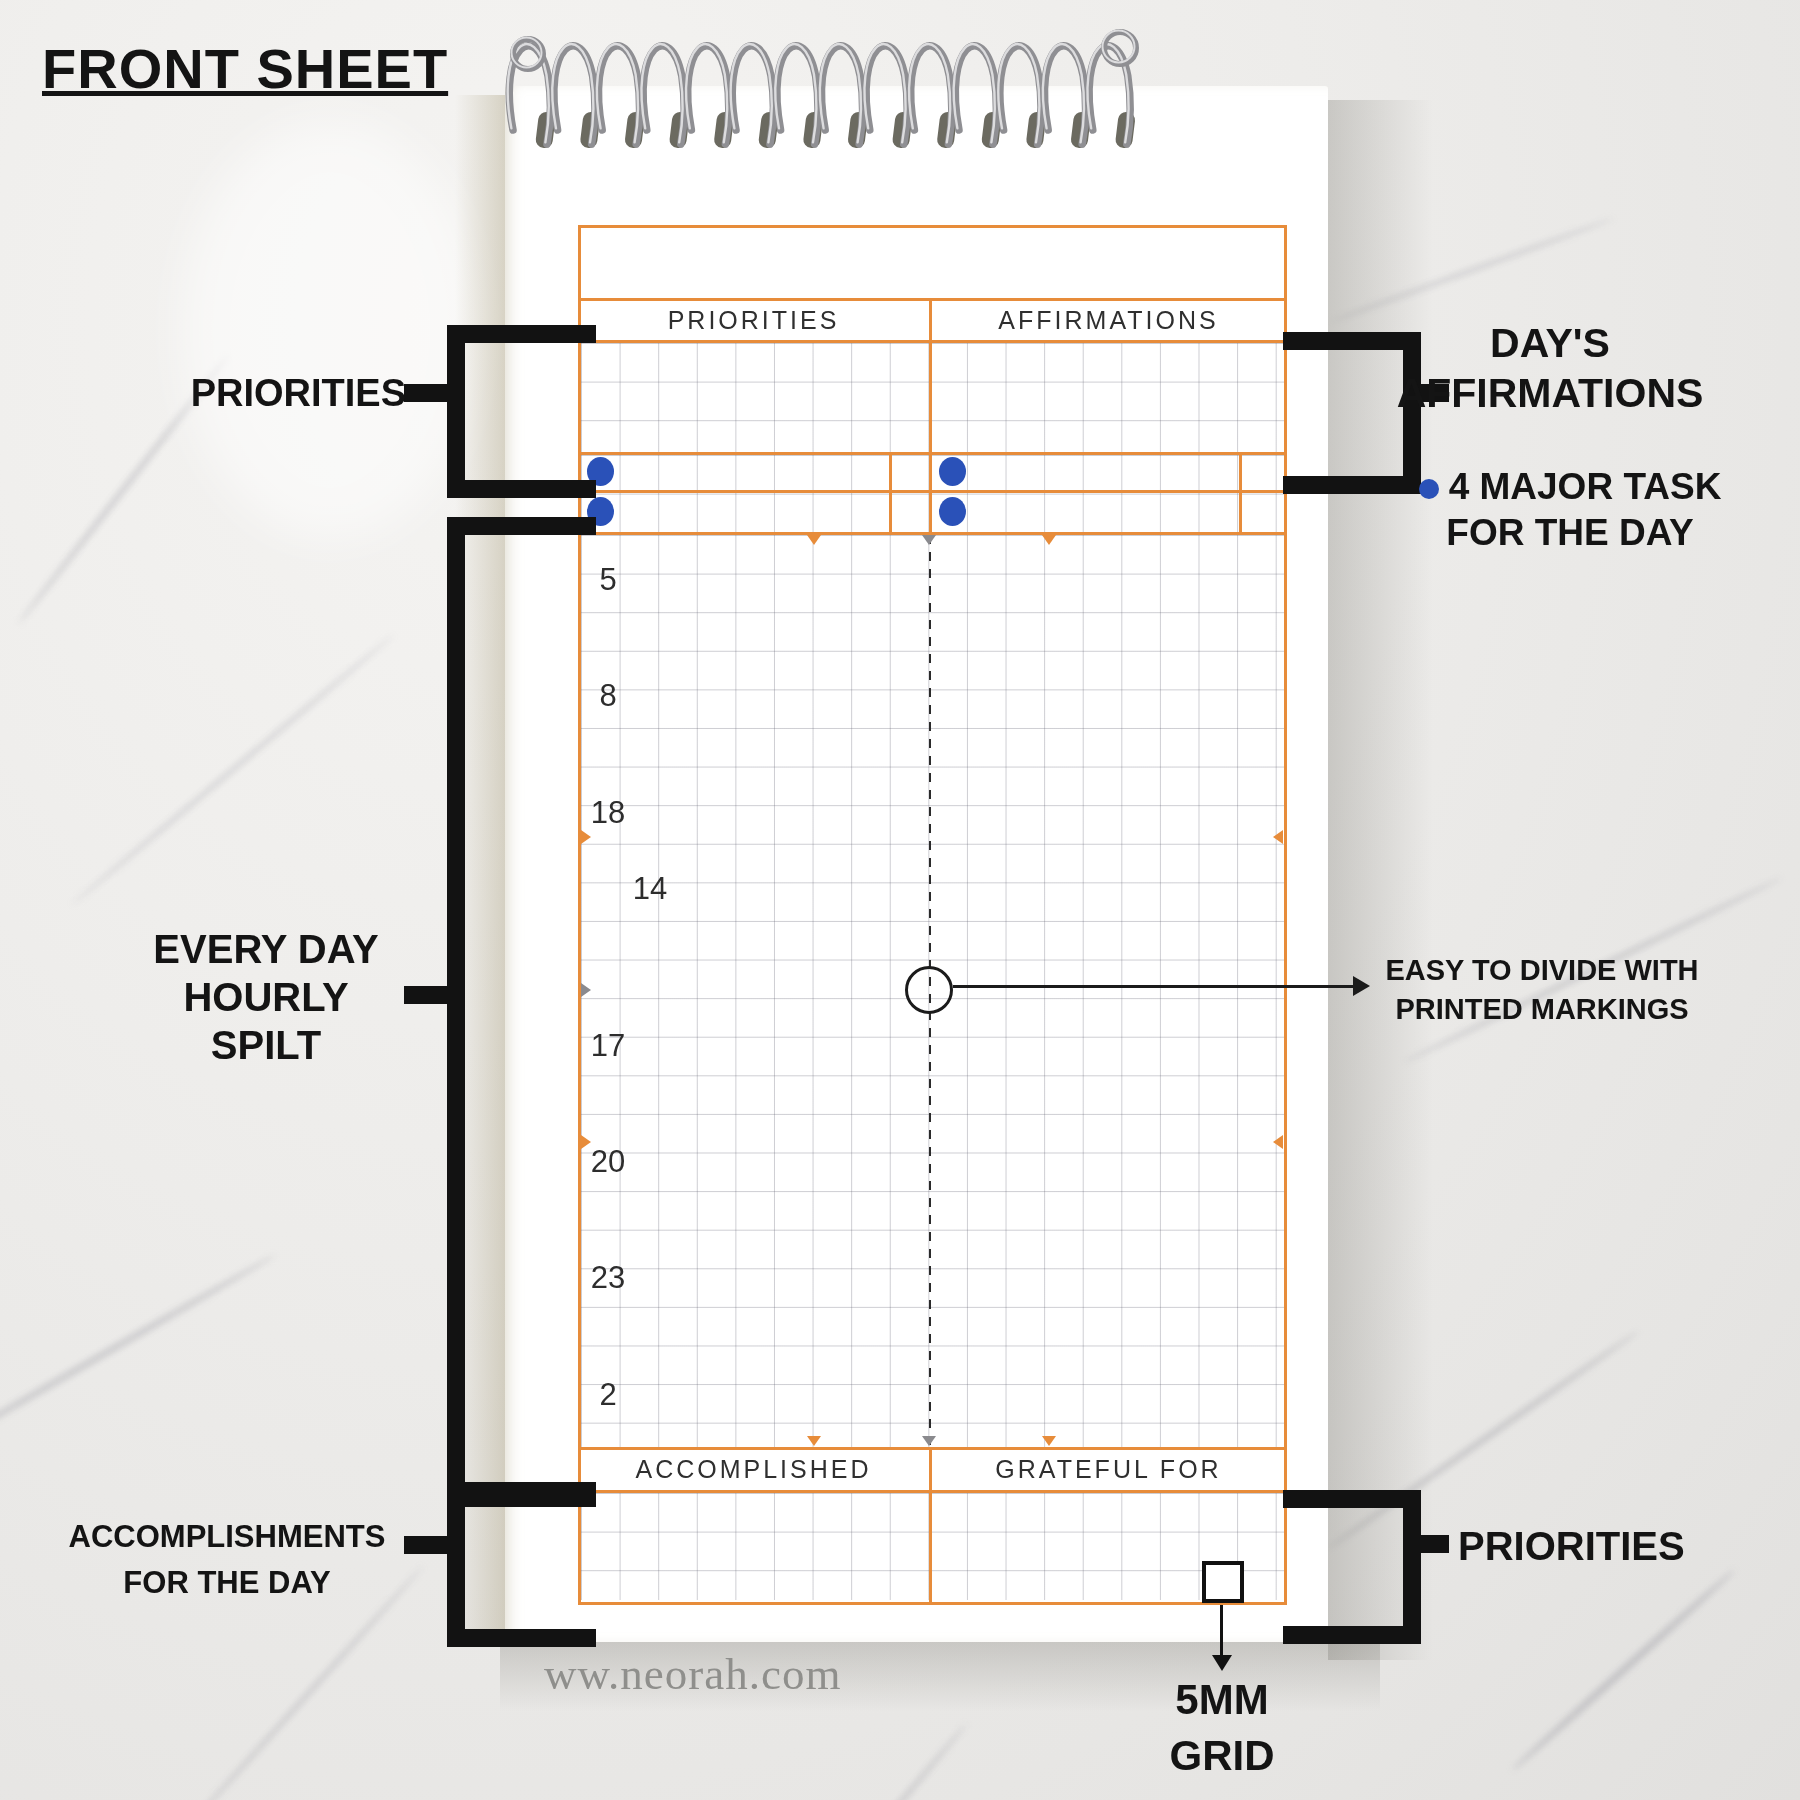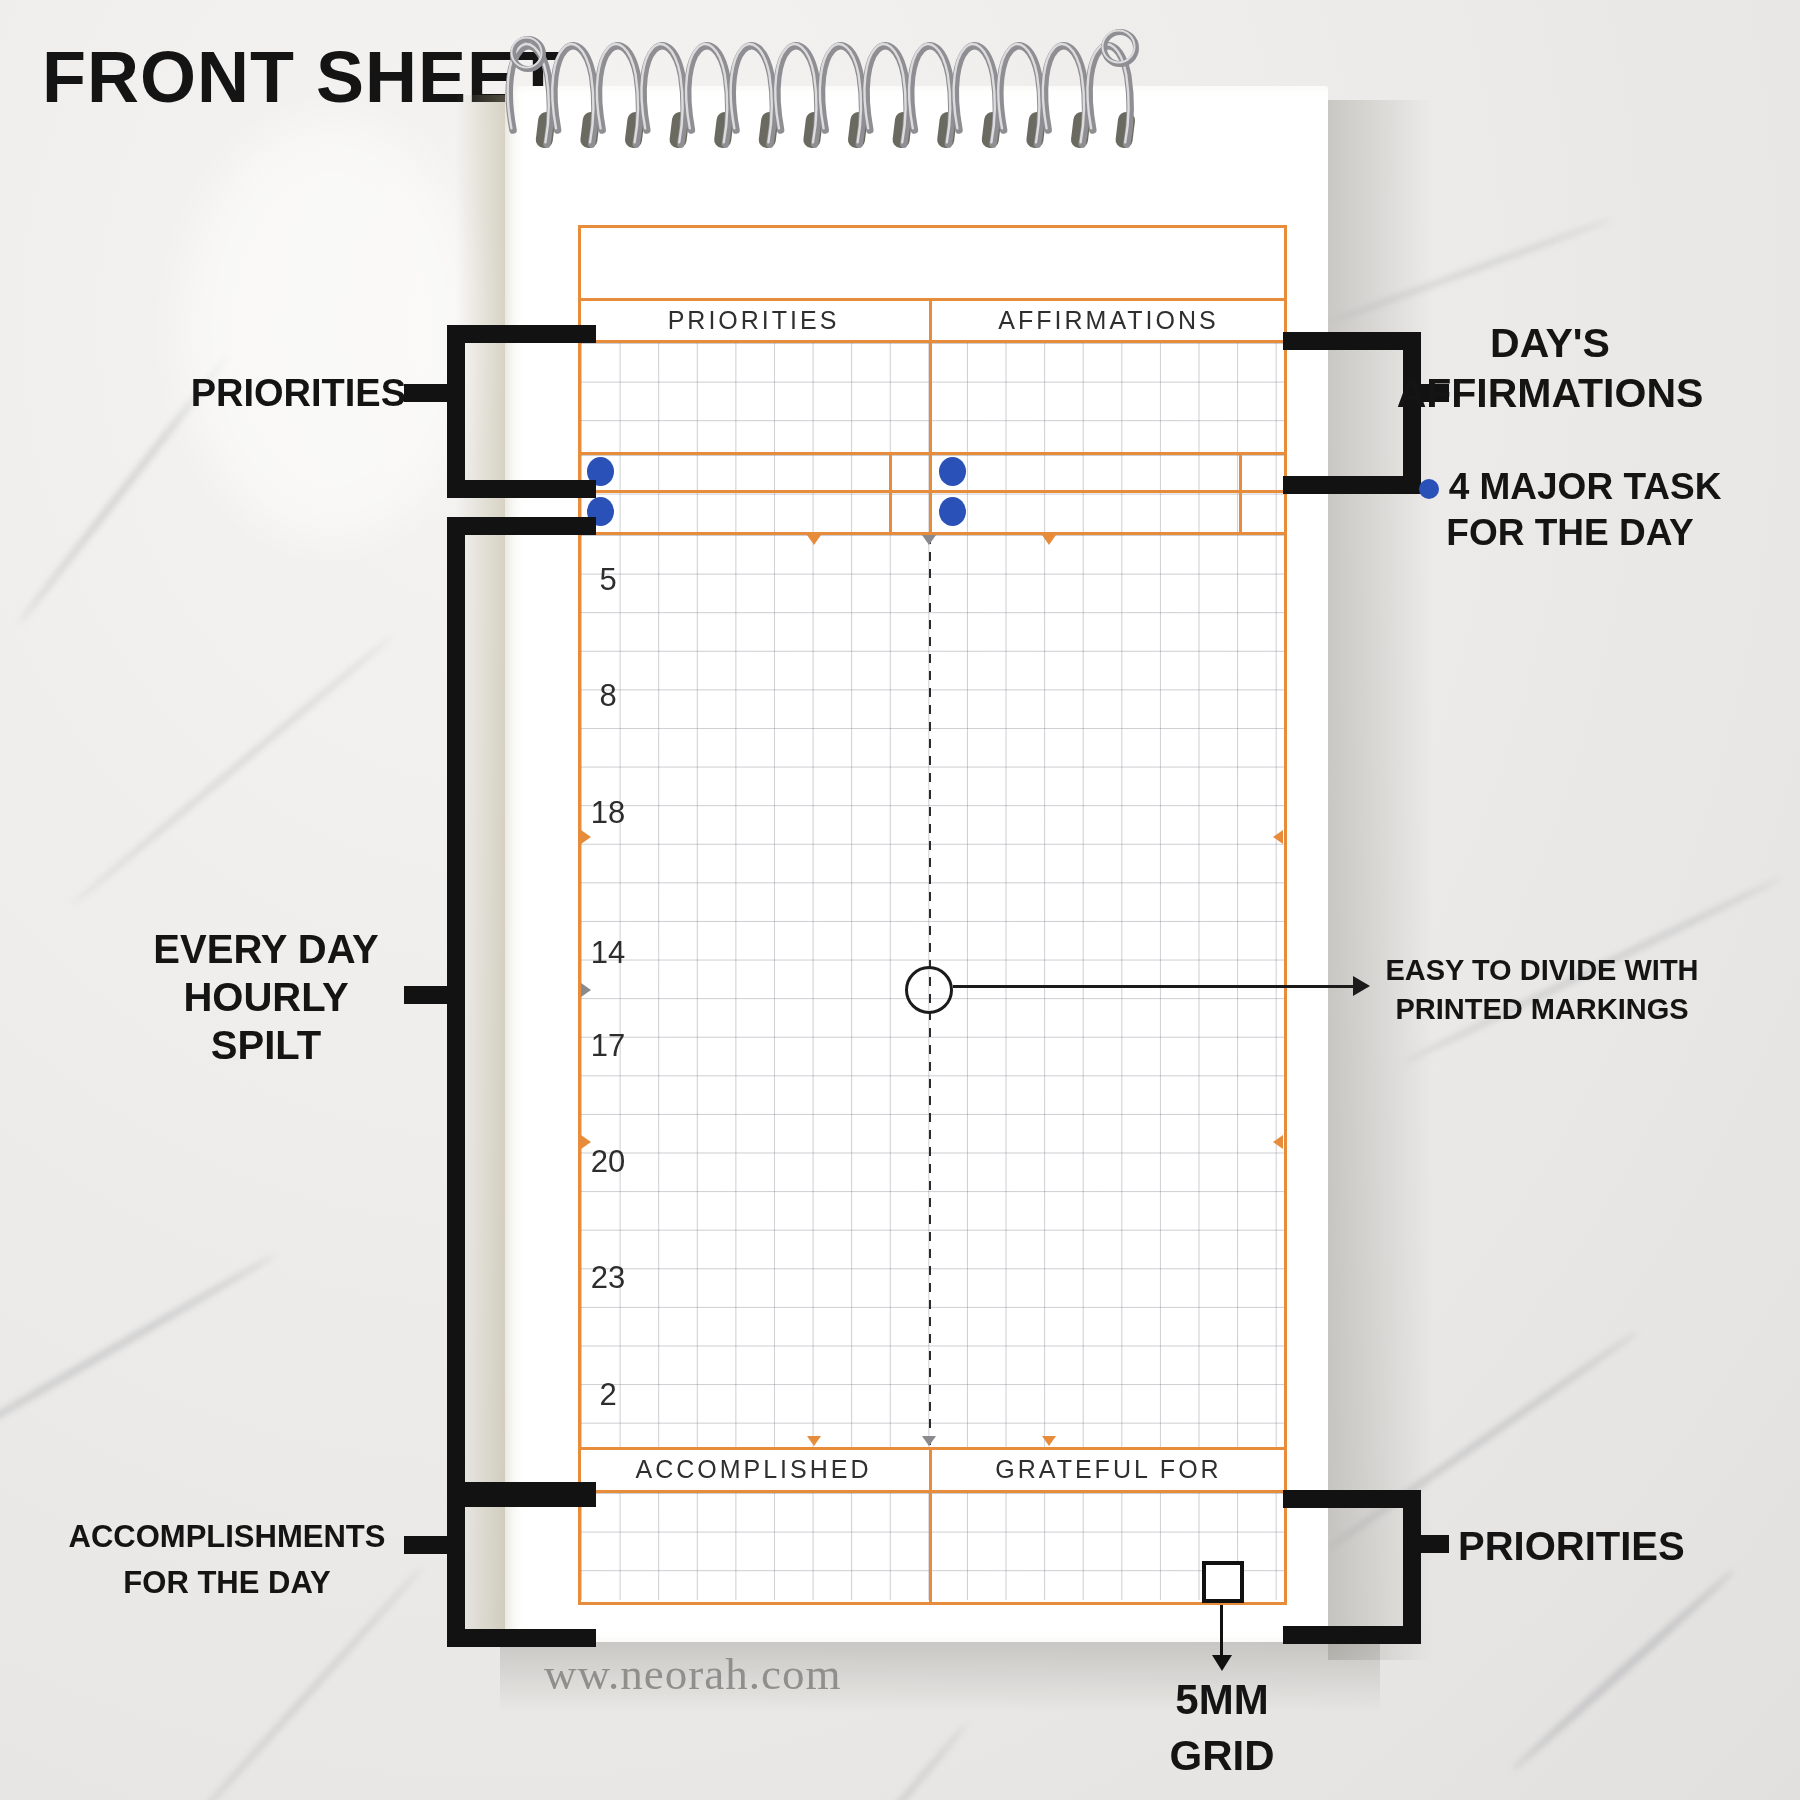--- a/index.html
+++ b/index.html
@@ -42,21 +42,21 @@
     <div class="vein" style="left:300px;top:1520px;width:5px;height:360px;background:rgba(140,140,150,.30);transform:rotate(42deg);"></div>
     <div class="vein" style="left:1470px;top:120px;width:5px;height:300px;background:rgba(150,150,158,.30);transform:rotate(70deg);"></div>
     <div class="vein" style="left:1590px;top:760px;width:6px;height:420px;background:rgba(150,150,158,.33);transform:rotate(64deg);"></div>
     <div class="vein" style="left:1480px;top:1250px;width:6px;height:380px;background:rgba(140,140,150,.35);transform:rotate(55deg);"></div>
     <div class="vein" style="left:1620px;top:1520px;width:7px;height:300px;background:rgba(140,140,150,.38);transform:rotate(48deg);"></div>
     <div class="vein" style="left:900px;top:1700px;width:5px;height:200px;background:rgba(140,140,150,.30);transform:rotate(40deg);"></div>
     <div class="blotch" style="left:920px;top:330px;width:330px;height:560px;background:rgba(226,214,184,.38);"></div>
     <div class="blotch" style="left:180px;top:120px;width:300px;height:420px;background:rgba(255,255,255,.5);"></div>
   </div>
 
-  <div class="abs" style="left:42px;top:36px;font-size:72px;font-weight:800;color:#141414;letter-spacing:1px;">FRONT SHEET</div>
+  <div class="abs" style="left:42px;top:36px;font-size:56px;font-weight:800;color:#141414;letter-spacing:1px;text-decoration:underline;">FRONT SHEET</div>
 
   <div class="abs" style="left:455px;top:95px;width:52px;height:1545px;background:linear-gradient(to right, rgba(175,165,135,0), rgba(172,162,130,.42));"></div>
   <div class="abs" style="left:1328px;top:100px;width:105px;height:1560px;background:linear-gradient(to right, rgba(118,116,108,.30), rgba(118,116,108,0));"></div>
   <div class="abs" style="left:500px;top:1642px;width:880px;height:70px;background:linear-gradient(to bottom, rgba(118,116,108,.28), rgba(118,116,108,0));"></div>
 
   <div class="abs" style="left:505px;top:86px;width:823px;height:1556px;background:#ffffff;border-radius:3px;
               box-shadow:inset 10px 0 16px -8px rgba(170,160,128,.40);"></div>
 
   <div class="abs" style="left:488px;top:8px;width:670px;height:160px;">
     <svg id="spiral-svg" width="670" height="160" viewBox="0 0 670 160">
@@ -137,21 +137,21 @@
 
   <div class="dotb" style="left:587px;top:457px;"></div>
   <div class="dotb" style="left:587px;top:497px;"></div>
   <div class="dotb" style="left:939px;top:457px;"></div>
   <div class="dotb" style="left:939px;top:497px;"></div>
 
   <div>
       <div class="hour" style="top: 561px;">5</div>
       <div class="hour" style="top: 677px;">8</div>
       <div class="hour" style="top: 794px;">18</div>
-      <div class="hour" style="top: 934px;">14</div>
+      <div class="hour" style="top: 870px; margin-left: 42px;">14</div>
       <div class="hour" style="top: 1027px;">17</div>
       <div class="hour" style="top: 1143px;">20</div>
       <div class="hour" style="top: 1259px;">23</div>
       <div class="hour" style="top: 1376px;">2</div>
     </div>
 
   <div class="dashline" style="left:929px;top:535px;height:912px;"></div>
   <div class="abs" style="left:905px;top:966px;width:48px;height:48px;border:3px solid #1b1b1b;border-radius:50%;box-sizing:border-box;"></div>
 
   <div class="tick-d" style="left:807px;top:535px;"></div>

